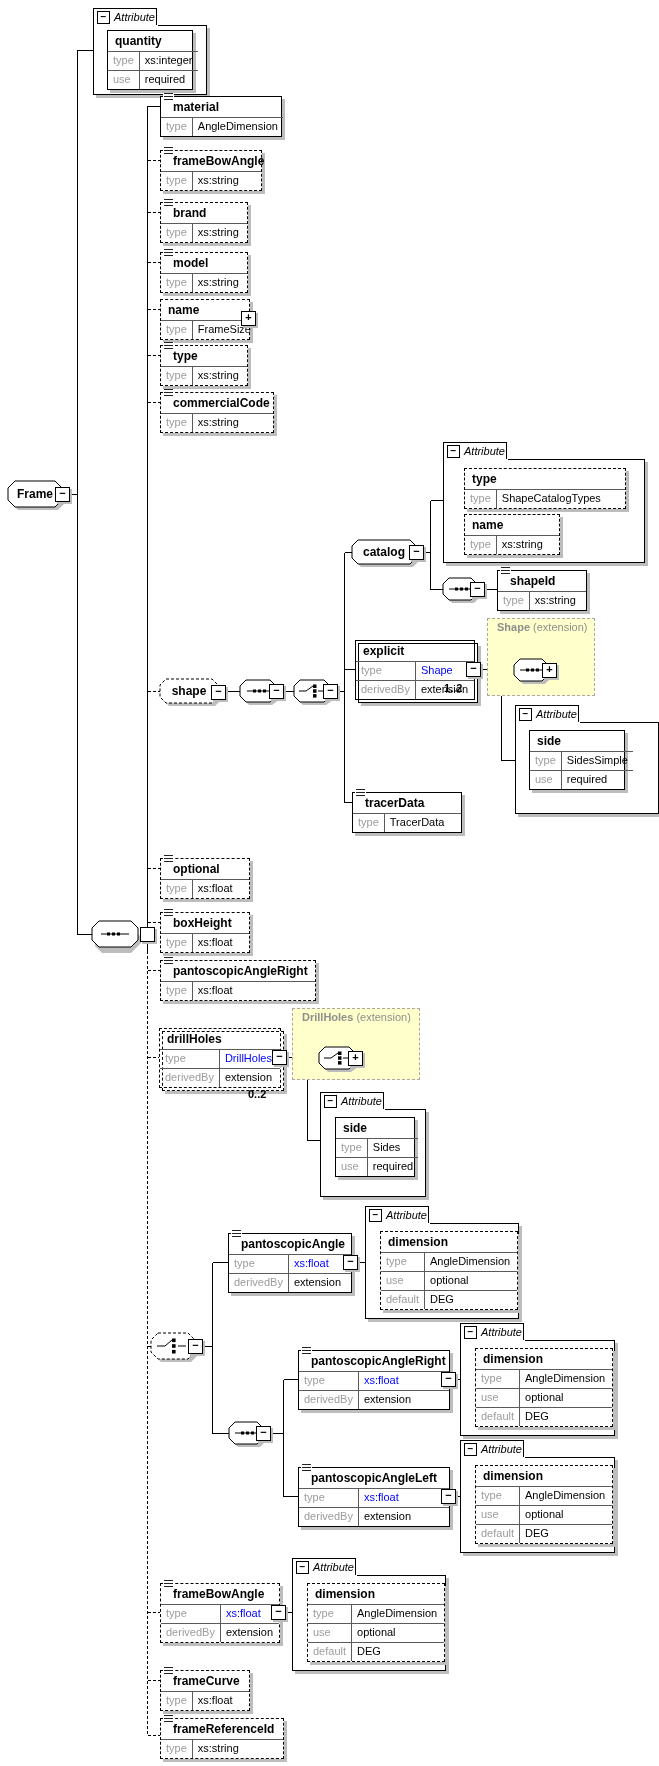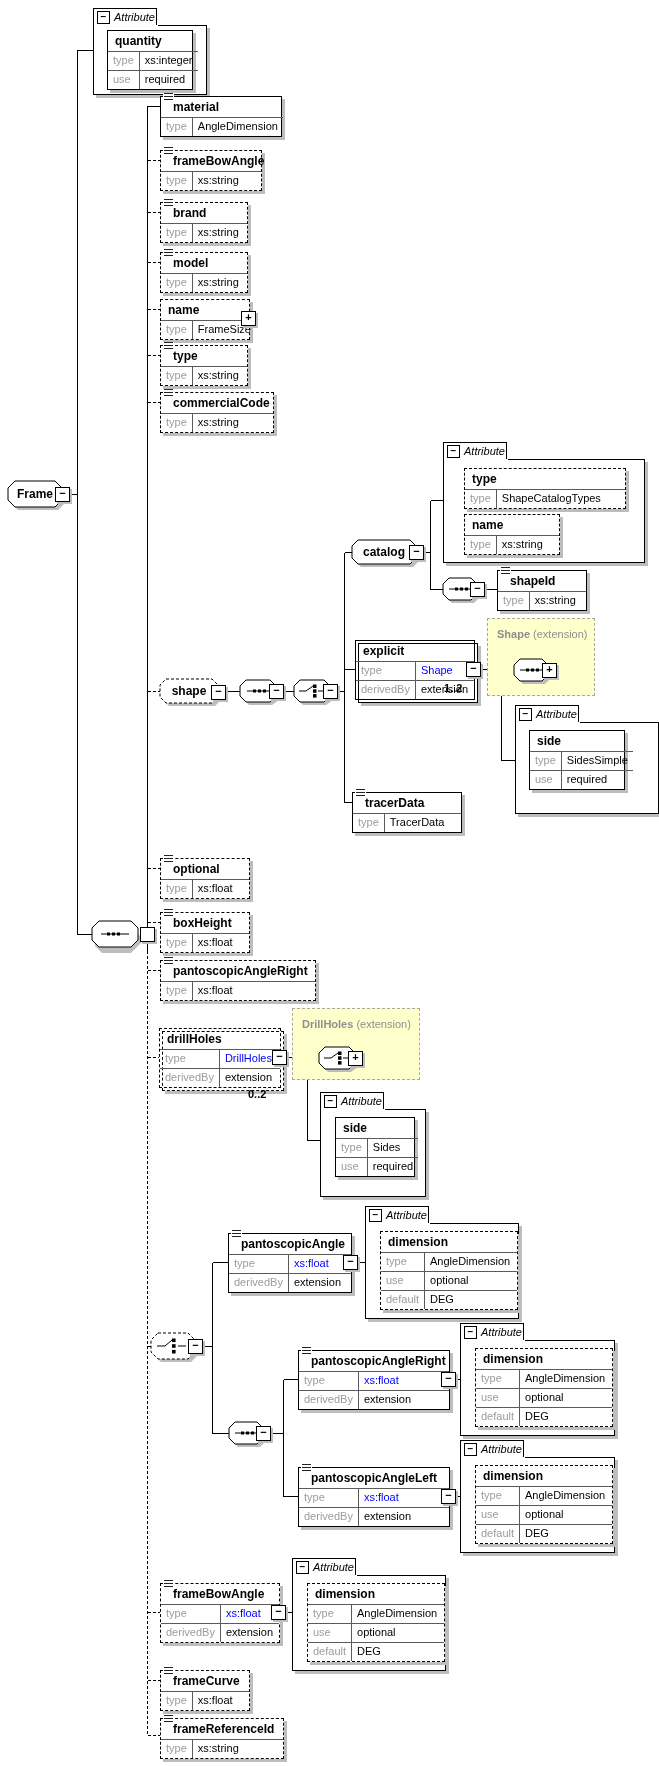--- a/index.html
+++ b/index.html
@@ -20,21 +20,21 @@
   .eicon{position:absolute;left:2px;top:-4px;width:9px;height:8px;background:#fff;background-image:repeating-linear-gradient(to bottom,#222 0 1px,#fff 1px 3px);border-left:1px solid #fff;border-right:1px solid #fff;}
   
   .expbox{position:absolute;width:13px;height:13px;background:#fff;border:1px solid #000;box-shadow:2px 2px 0 var(--shadow);text-align:center;line-height:11px;font-size:11px;font-weight:bold;z-index:4;}
   
   .acont{position:absolute;background:#fff;border:1px solid #000;border-top:none;box-shadow:3px 3px 0 var(--shadow);z-index:1;}
   .acont::before{content:"";position:absolute;top:0;left:64px;right:0;border-top:1px solid #000;}
   .atab{position:absolute;left:-1px;top:-17px;width:64px;height:17px;background:#fff;border:1px solid #000;border-bottom:none;display:flex;align-items:center;gap:4px;padding-left:3px;font-size:11px;font-style:italic;box-sizing:border-box;}
   .tbox{display:inline-block;width:11px;height:11px;border:1px solid #000;line-height:9px;text-align:center;font-size:10px;font-style:normal;font-weight:bold;background:#fff;}
   
   .ext{position:absolute;background:var(--ext-fill);border:1px dashed var(--ext-border);z-index:1;}
-  .ext .xt{padding:9px 0 0 9px;font-size:11px;color:var(--ext-title);white-space:nowrap;}
+  .ext .xt{padding:2px 0 0 9px;font-size:11px;color:var(--ext-title);white-space:nowrap;}
   .ext .xt b{font-weight:bold;}
   
   .shp{position:absolute;z-index:2;overflow:visible;}
   .shp text{font-family:"Liberation Sans",sans-serif;font-weight:bold;font-size:12px;}
   .occ{position:absolute;font-size:11px;font-weight:bold;color:#000;z-index:3;}
 </style>
 </head>
 <body>
 
 <div id="canvas">

